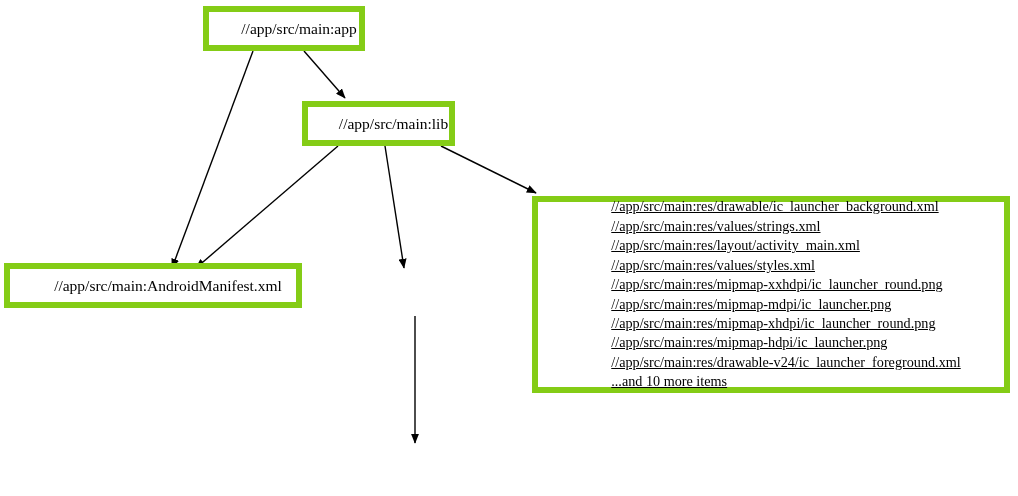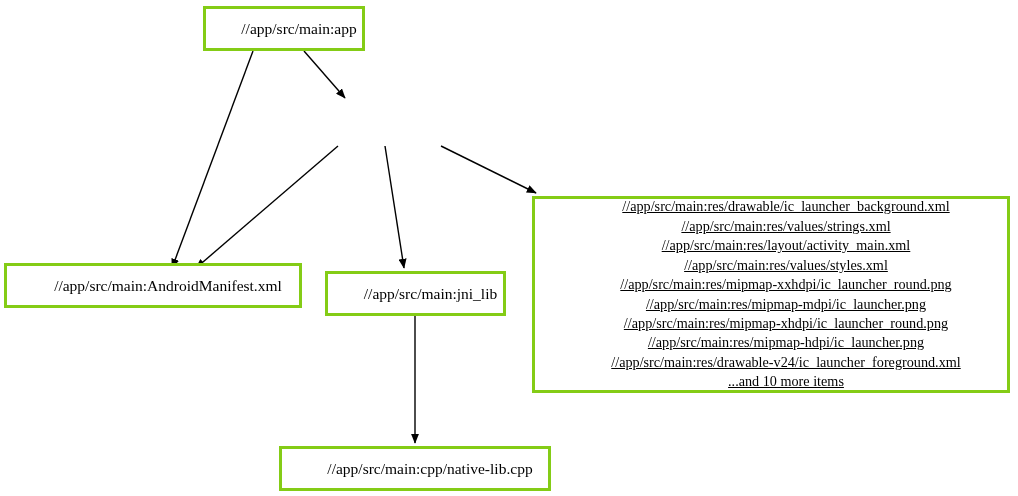--- a/index.html
+++ b/index.html
@@ -20,26 +20,25 @@
     position: absolute;
     left: 0;
     top: 0;
     width: 1018px;
     height: 496px;
     pointer-events: none;
   }
   .node {
     position: absolute;
     box-sizing: border-box;
-    border: 3px solid #84cc16;
+    border: 6px solid #84cc16;
     background: #ffffff;
     display: flex;
     align-items: center;
     justify-content: center;
-    text-align: center;
     color: #000000;
     z-index: 2;
     padding-left: 30px;
   }
   .node .node-label {
     display: block;
     white-space: pre;
     line-height: 1.0;
   }
   .node-single .node-label {
@@ -73,39 +72,36 @@
         <line x1="385" y1="146" x2="404" y2="268" marker-end="url(#arrowhead)"></line>
         <line x1="441" y1="146" x2="536" y2="193" marker-end="url(#arrowhead)"></line>
         <line x1="415" y1="316" x2="415" y2="443" marker-end="url(#arrowhead)"></line>
       </g>
   </svg>
 
   <div class="node node-single" style="left: 203px; top: 6px; width: 162px; height: 45px;">
     <span class="node-label">//app/src/main:app</span>
   </div>
 
+  <div class="node node-single" style="left: 302px; top: 101px; width: 153px; height: 45px;">
+    <span class="node-label">//app/src/main:lib</span>
+  </div>
 
   <div class="node node-single" style="left: 4px; top: 263px; width: 298px; height: 45px;">
     <span class="node-label">//app/src/main:AndroidManifest.xml</span>
   </div>
 
-  <div class="node node-single" style="left: 325px; top: 271px; width: 181px; height: 45px;">
-    <span class="node-label">//app/src/main:jni_lib</span>
-  </div>
 
   <div class="node node-multi" style="left: 532px; top: 196px; width: 478px; height: 197px;">
     <span class="node-label">//app/src/main:res/drawable/ic_launcher_background.xml
 //app/src/main:res/values/strings.xml
 //app/src/main:res/layout/activity_main.xml
 //app/src/main:res/values/styles.xml
 //app/src/main:res/mipmap-xxhdpi/ic_launcher_round.png
 //app/src/main:res/mipmap-mdpi/ic_launcher.png
 //app/src/main:res/mipmap-xhdpi/ic_launcher_round.png
 //app/src/main:res/mipmap-hdpi/ic_launcher.png
 //app/src/main:res/drawable-v24/ic_launcher_foreground.xml
 ...and 10 more items</span>
   </div>
 
-  <div class="node node-single" style="left: 279px; top: 446px; width: 272px; height: 45px;">
-    <span class="node-label">//app/src/main:cpp/native-lib.cpp</span>
-  </div>
 
 </div>
 
 </body></html>

